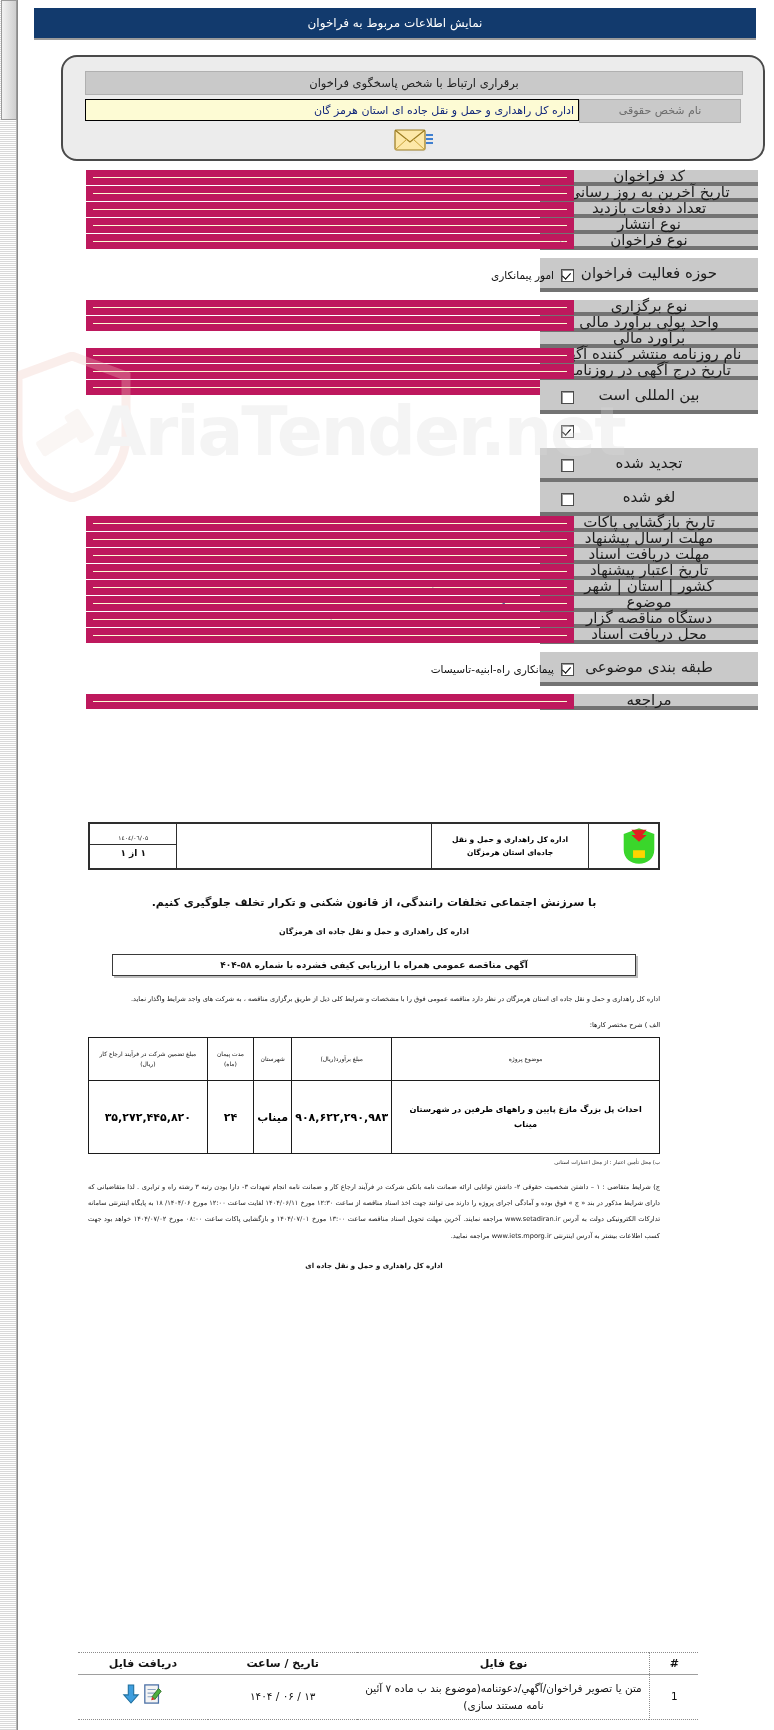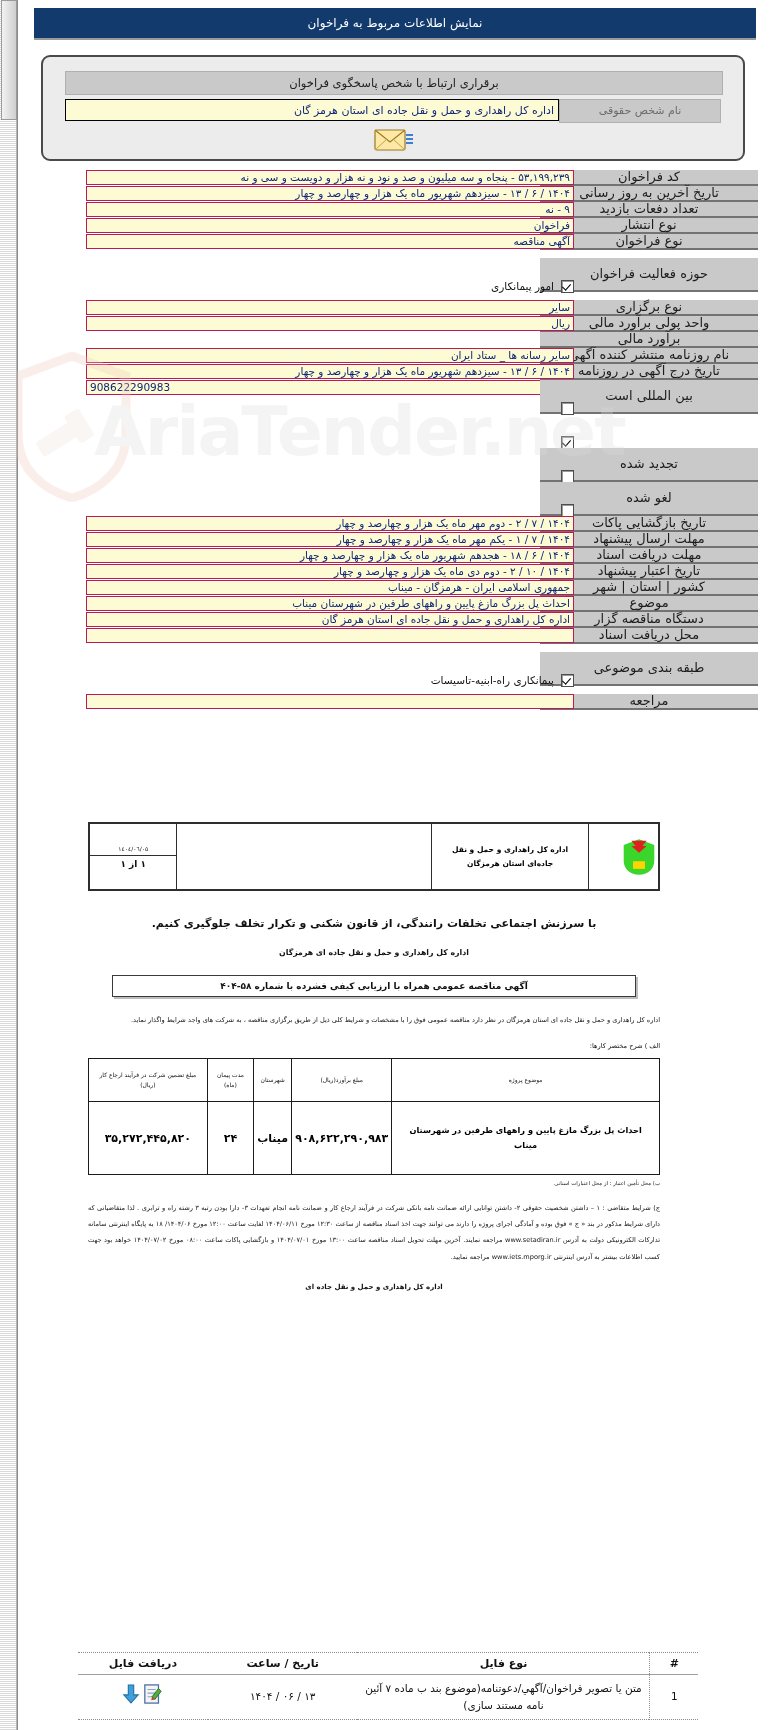--- a/index.html
+++ b/index.html
@@ -44,24 +44,24 @@
     color:#ffffff;
     font-size:12px;
     line-height:30px;
     text-align:center;
     letter-spacing:.2px;
     border-bottom:2px solid #9a9a9a;
   }
 
   
   .contact-panel{
-    position:absolute;left:41px;top:55px;width:700px;height:102px;
+    position:absolute;left:61px;top:55px;width:700px;height:102px;
     background:#ececec;
     border:2px solid #4a4a4a;
-    border-radius:9px;
+    border-radius:16px;
   }
   .contact-head{
     position:absolute;left:22px;top:14px;width:656px;height:22px;
     background:#c9c9c9;
     border:1px solid #b0b0b0;
     color:#222;
     font-size:11.5px;
     line-height:22px;
     text-align:center;
   }
@@ -87,47 +87,47 @@
 
   
   .grid{
     position:absolute;left:18px;top:170px;width:740px;
   }
   .frow{position:relative;height:16px;}
   .frow.tall{height:34px;}
   .frow.gap{height:8px;}
   .lbl{
     position:absolute;right:0;top:0;width:218px;height:100%;
-    background:#c9c9c9;border-bottom:2px solid #737373;
-    color:#1d1d1d;font-size:13px;line-height:16px;
+    background:#c9c9c9;border-bottom:4px solid #737373;
+    color:#1d1d1d;font-size:15px;line-height:16px;
     text-align:center;box-sizing:border-box;
     display:flex;align-items:center;justify-content:center;
   }
   .val{
     position:absolute;right:184px;top:0;width:488px;height:15px;
-    background:#fdfbd4;border:1px solid #be185d;
+    background:#fdfbd4;border:7px solid #be185d;
     color:#10267a;font-size:10.5px;line-height:13px;
     text-align:right;padding:0 3px;box-sizing:border-box;
     white-space:nowrap;overflow:hidden;
   }
   .val.ltr{direction:ltr;text-align:left;margin-top:48px;}
   .val.empty{color:transparent;}
   .cbox{
     width:11px;height:11px;background:#fff;border:1px solid #4d4d4d;
     display:inline-block;position:relative;vertical-align:middle;
     box-shadow:inset 1px 1px 0 #9a9a9a;
   }
   .cbox.on::after{
     content:"";position:absolute;left:2px;top:1px;width:4px;height:7px;
     border:solid #000;border-width:0 1.6px 1.6px 0;transform:rotate(42deg);
   }
   .chk-label{
     font-size:10.5px;color:#111;margin-right:6px;line-height:1;
   }
-  .chk-inline{position:absolute;right:184px;top:11px;height:100%;
+  .chk-inline{position:absolute;right:184px;top:0;height:100%;
     display:flex;align-items:center;}
   .chk-inline .cbox{margin-left:0;}
   .chk-inline .chk-label{margin-right:7px;}
 
   
   .watermark{
     position:absolute;left:6px;top:330px;width:430px;height:230px;
     opacity:.30;z-index:1;pointer-events:none;
   }
   .wm-text{
@@ -145,21 +145,21 @@
     position:absolute;left:88px;top:822px;width:572px;
     color:#111;z-index:3;
   }
   .letterhead{
     width:100%;border:2px solid #2e2e2e;border-collapse:collapse;
   }
   .letterhead td{border:1.5px solid #2e2e2e;vertical-align:middle;}
   .lh-logo{width:66px;text-align:center;padding:2px;}
   .lh-org{
     width:150px;text-align:center;font-size:7.5px;font-weight:bold;
-    line-height:1.8;padding:19px 4px;color:#000;
+    line-height:1.8;padding:8px 4px;color:#000;
   }
   .lh-mid{width:258px;}
   .lh-meta{width:88px;padding:0;}
   .lh-meta .m1{
     border-bottom:1.5px solid #2e2e2e;font-size:6px;text-align:center;
     padding:3px 0;direction:ltr;color:#111;
   }
   .lh-meta .m2{font-size:9px;font-weight:bold;text-align:center;padding:3px 0;}
   .doc-slogan{
     margin-top:26px;text-align:center;font-size:11px;font-weight:bold;

